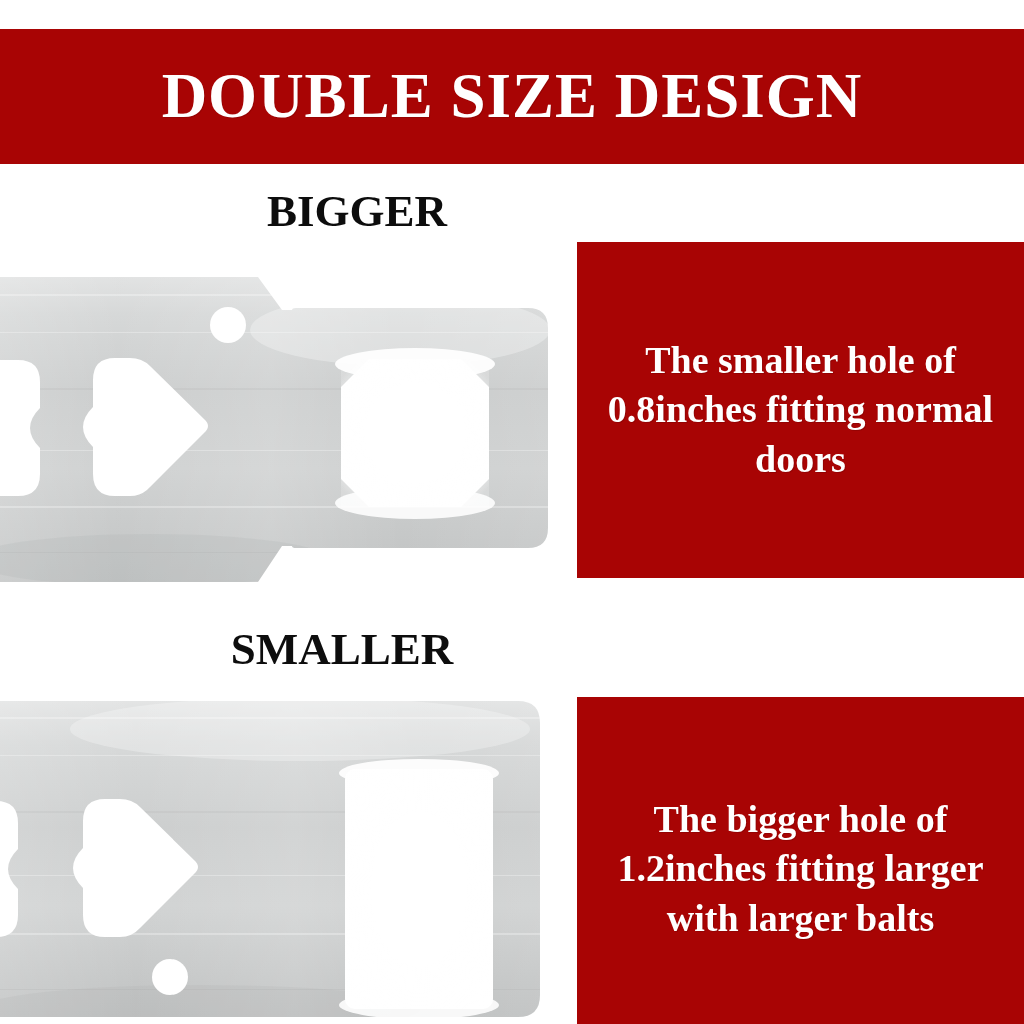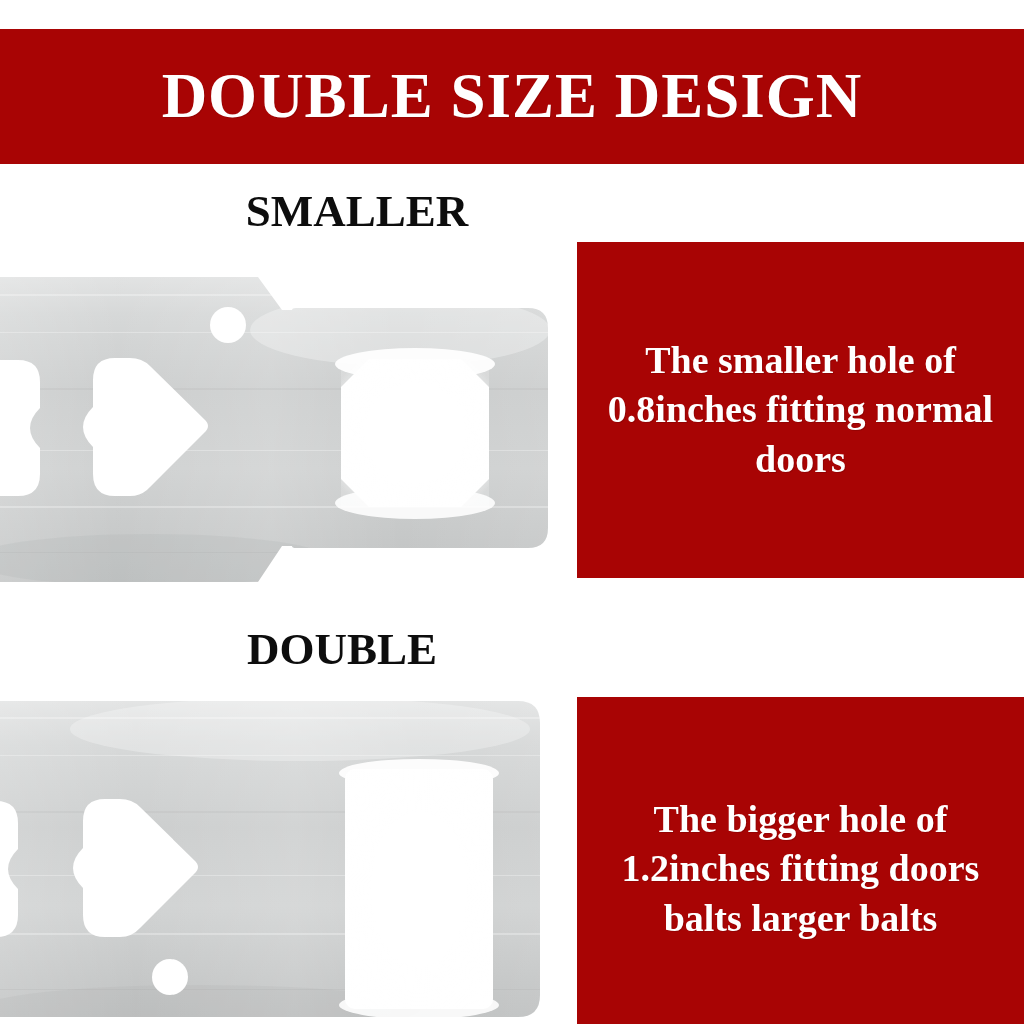--- a/index.html
+++ b/index.html
@@ -93,21 +93,21 @@
 </style>
 </head>
 <body>
 
 <div id="page">
 
   <div class="header-banner">
     <div class="header-title">DOUBLE SIZE DESIGN</div>
   </div>
 
-  <div class="section-label" id="label-smaller">SMALLER</div>
+  <div class="section-label" id="label-smaller">BIGGER</div>
 
   <div class="plate-stage" id="stage-top">
     <svg class="plate-svg" width="577" height="336" viewBox="0 0 577 336">
       <defs>
         <linearGradient id="steelTop" x1="0" y1="0" x2="0" y2="1">
           <stop offset="0%" stop-color="#e2e3e3"></stop>
           <stop offset="14%" stop-color="#d4d6d6"></stop>
           <stop offset="38%" stop-color="#c9cbcb"></stop>
           <stop offset="62%" stop-color="#cdcfcf"></stop>
           <stop offset="85%" stop-color="#c4c6c6"></stop>
@@ -197,21 +197,21 @@
         <ellipse cx="415" cy="243" rx="80" ry="16" fill="#ffffff" opacity="0.88"></ellipse>
         <rect x="341" y="99" width="148" height="148" fill="url(#holeGlowTop)" opacity="0.55"></rect>
       </g>
     </svg>
   </div>
 
   <div class="caption-panel" id="caption-top">
     <div class="caption-text">The smaller hole of 0.8inches fitting normal doors</div>
   </div>
 
-  <div class="section-label" id="label-bigger">DOUBLE</div>
+  <div class="section-label" id="label-bigger">SMALLER</div>
 
   <div class="plate-stage" id="stage-bottom">
     <svg class="plate-svg" width="577" height="364" viewBox="0 0 577 364">
       <defs>
         <linearGradient id="steelBot" x1="0" y1="0" x2="0" y2="1">
           <stop offset="0%" stop-color="#e4e5e5"></stop>
           <stop offset="15%" stop-color="#d5d7d7"></stop>
           <stop offset="40%" stop-color="#cacccc"></stop>
           <stop offset="64%" stop-color="#cfd1d1"></stop>
           <stop offset="86%" stop-color="#c3c5c5"></stop>
@@ -286,16 +286,16 @@
 
       <g>
         <ellipse cx="419" cy="84" rx="80" ry="14" fill="#ffffff" opacity="0.92"></ellipse>
         <ellipse cx="419" cy="316" rx="80" ry="14" fill="#ffffff" opacity="0.88"></ellipse>
         <rect x="345" y="80" width="148" height="240" fill="url(#holeGlowBot)" opacity="0.50"></rect>
       </g>
     </svg>
   </div>
 
   <div class="caption-panel" id="caption-bottom">
-    <div class="caption-text">The bigger hole of 1.2inches fitting doors balts larger balts</div>
+    <div class="caption-text">The bigger hole of 1.2inches fitting larger with larger balts</div>
   </div>
 
 </div>
 
 </body></html>

